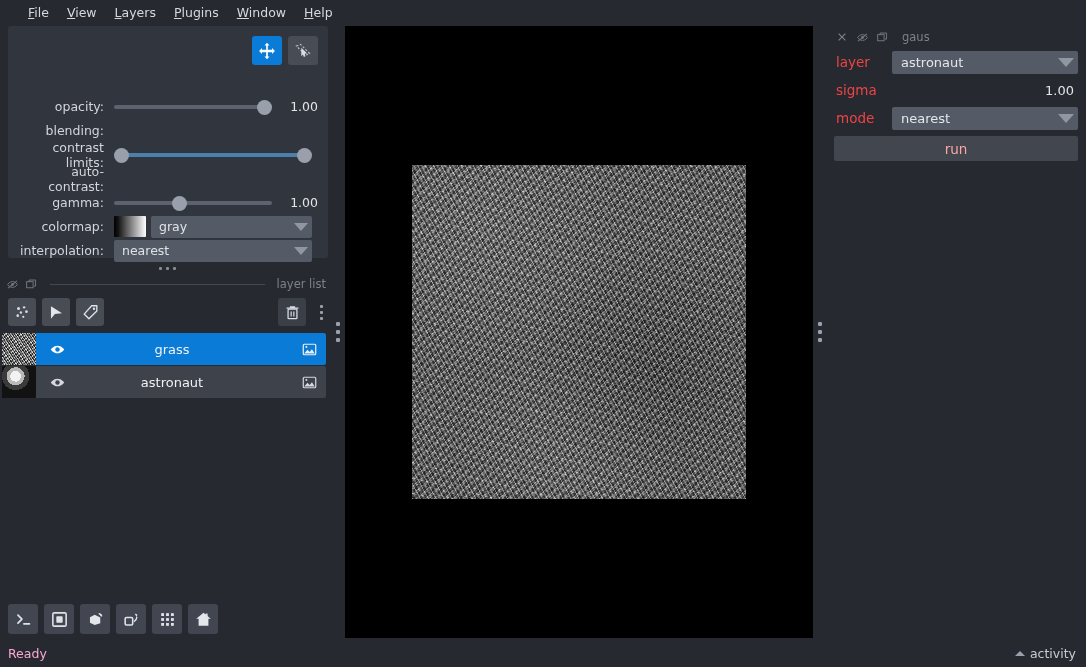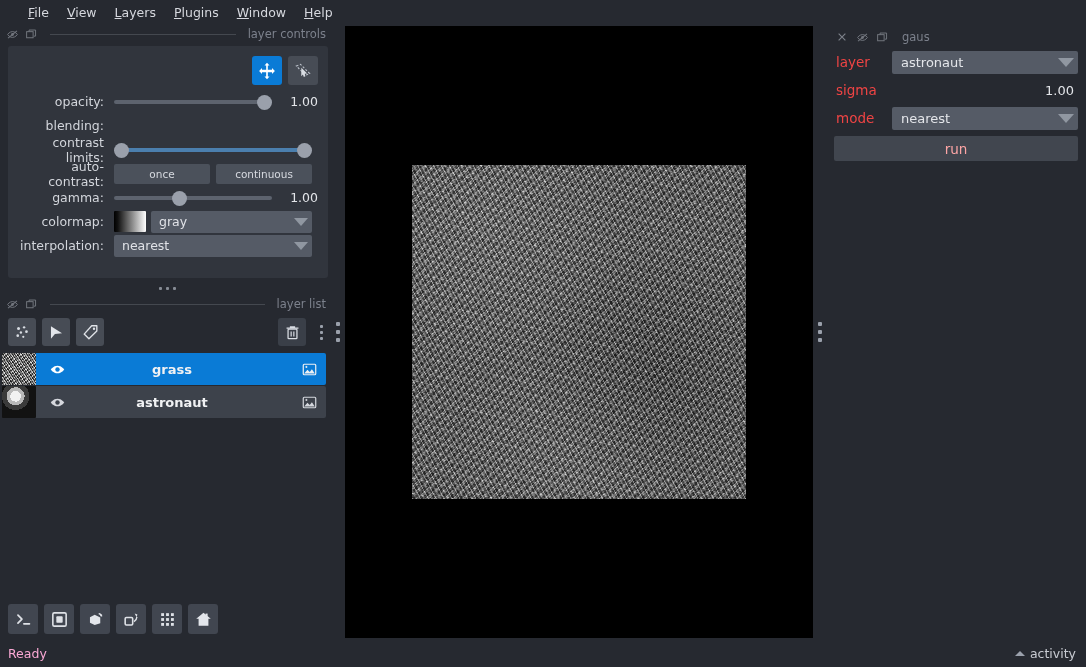--- a/index.html
+++ b/index.html
@@ -43,21 +43,21 @@
     margin: 2px 6px 0 8px; background: #31353d; border-radius: 3px;
     height: 232px; position: relative; padding: 10px 10px 8px 10px;
   }
   .mode-row { display: flex; justify-content: flex-end; gap: 6px; height: 30px; }
   .mode-btn {
     width: 30px; height: 29px; border-radius: 3px; background: #474c55;
     display: flex; align-items: center; justify-content: center;
   }
   .mode-btn.active { background: #0a7bd6; }
 
-  .ctrl-grid { margin-top: 4px; }
+  .ctrl-grid { margin-top: 29px; }
   .ctrl-row { display: flex; align-items: center; height: 23px; margin-bottom: 1px; }
   .ctrl-lbl {
     width: 96px; flex: none; text-align: right; padding-right: 10px;
     font-size: 12.5px; color: #d2d5db;
   }
   .ctrl-field { flex: 1 1 auto; display: flex; align-items: center; }
 
   
   .slider { position: relative; height: 18px; flex: 1 1 auto; }
   .slider .groove {
@@ -119,21 +119,21 @@
     display: flex; align-items: center; justify-content: center; margin-right: 2px;
   }
   .ll-kebab {
     width: 14px; height: 28px; display: flex; flex-direction: column;
     align-items: center; justify-content: center; gap: 3px; margin-right: 6px;
   }
   .ll-kebab i { width: 3px; height: 3px; background: #9aa0ab; border-radius: 1px; display:block; }
 
   .layer-row {
     height: 32px; margin: 1px 8px 1px 8px; border-radius: 2px;
-    display: flex; align-items: center; background: #3d424b; position: relative; font-weight: bold;
+    display: flex; align-items: center; background: #3d424b; position: relative;
   }
   .layer-row.selected { background: #0a7bd6; }
   .layer-thumb {
     width: 34px; height: 32px; flex: none; border-radius: 1px;
     position: absolute; left: -6px; top: 0; overflow: hidden;
   }
   .layer-eye { width: 30px; flex: none; display:flex; align-items:center; justify-content:center; margin-left: 34px; }
   .layer-name {
     flex: 1 1 auto; text-align: center; font-size: 13px; color: #f0f1f3;
     padding-right: 24px;
@@ -219,37 +219,20 @@
       <div class="menu-item"><span class="mn">F</span>ile</div>
       <div class="menu-item"><span class="mn">V</span>iew</div>
       <div class="menu-item"><span class="mn">L</span>ayers</div>
       <div class="menu-item"><span class="mn">P</span>lugins</div>
       <div class="menu-item"><span class="mn">W</span>indow</div>
       <div class="menu-item"><span class="mn">H</span>elp</div>
     </div>
 
   <div class="left-col">
 
-    <div class="dock-title">
-      <span class="tiny-ico">
-        <svg viewBox="0 0 16 16" width="13" height="13">
-            <path d="M2 8s2.3-3.6 6-3.6S14 8 14 8s-2.3 3.6-6 3.6S2 8 2 8z" fill="none" stroke="#8c9199" stroke-width="1.2"></path>
-            <circle cx="8" cy="8" r="1.7" fill="#8c9199"></circle>
-            <path d="M2.5 12.5L13.5 3.5" stroke="#8c9199" stroke-width="1.3"></path>
-          </svg>
-      </span>
-      <span class="tiny-ico">
-        <svg viewBox="0 0 16 16" width="13" height="13">
-            <rect x="2" y="4.5" width="8" height="7.5" fill="none" stroke="#8c9199" stroke-width="1.2"></rect>
-            <path d="M5 4.5V2.5h8v7.5h-2" fill="none" stroke="#8c9199" stroke-width="1.2"></path>
-          </svg>
-      </span>
-      <div class="dock-line"></div>
-      <span class="ttl">layer controls</span>
-    </div>
 
     <div class="controls-box">
 
       <div class="mode-row">
         <div class="mode-btn active">
           <span>
             <svg viewBox="0 0 24 24" width="20" height="20">
               <path d="M12 2l3 3.5h-2v5h5v-2L21.5 12 18 15.5v-2h-5v5h2L12 22l-3-3.5h2v-5H6v2L2.5 12 6 8.5v2h5v-5H9L12 2z" fill="#ffffff"></path>
             </svg>
           </span>
@@ -288,26 +271,20 @@
               <div class="groove" style="background:#464b55;"></div>
               <div class="fill" style="left:7px; right:7px;"></div>
               <div class="handle" style="left:0;"></div>
               <div class="handle" style="left: calc(100% - 15px);"></div>
             </div>
           </div>
         </div>
 
         <div class="ctrl-row">
           <div class="ctrl-lbl">auto-contrast:</div>
-          <div class="ctrl-field" style="padding-right:6px;">
-            <div class="pbtn-pair">
-              <div class="pbtn">once</div>
-              <div class="pbtn">continuous</div>
-            </div>
-          </div>
         </div>
 
         <div class="ctrl-row">
           <div class="ctrl-lbl">gamma:</div>
           <div class="ctrl-field">
             <div class="slider">
               <div class="groove"></div>
               <div class="handle" style="left:37%;"></div>
             </div>
             <div class="slider-val">1.00</div>

